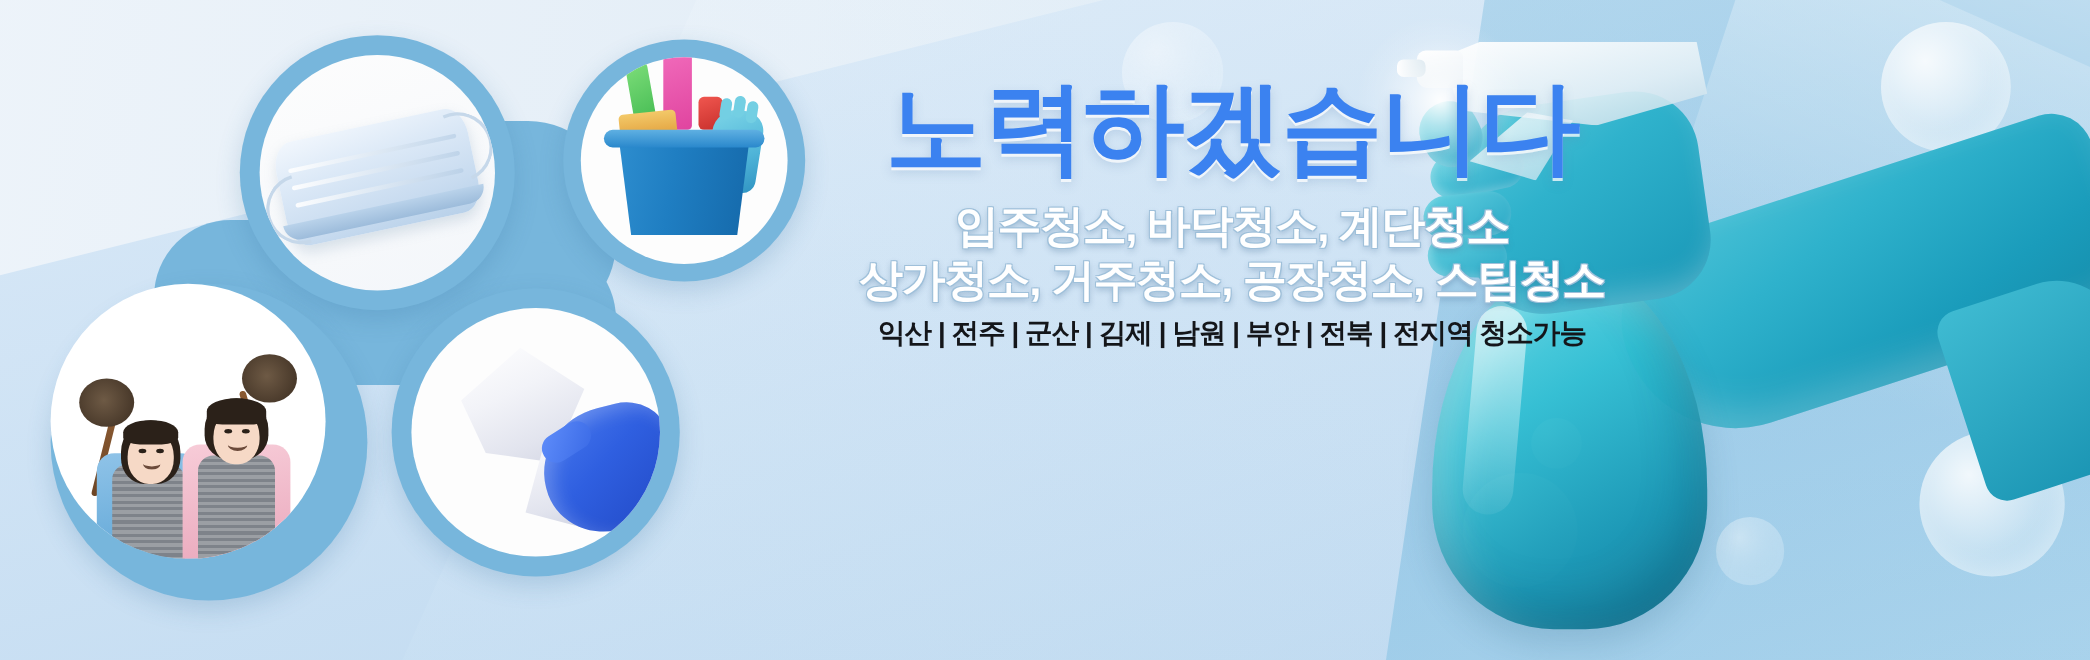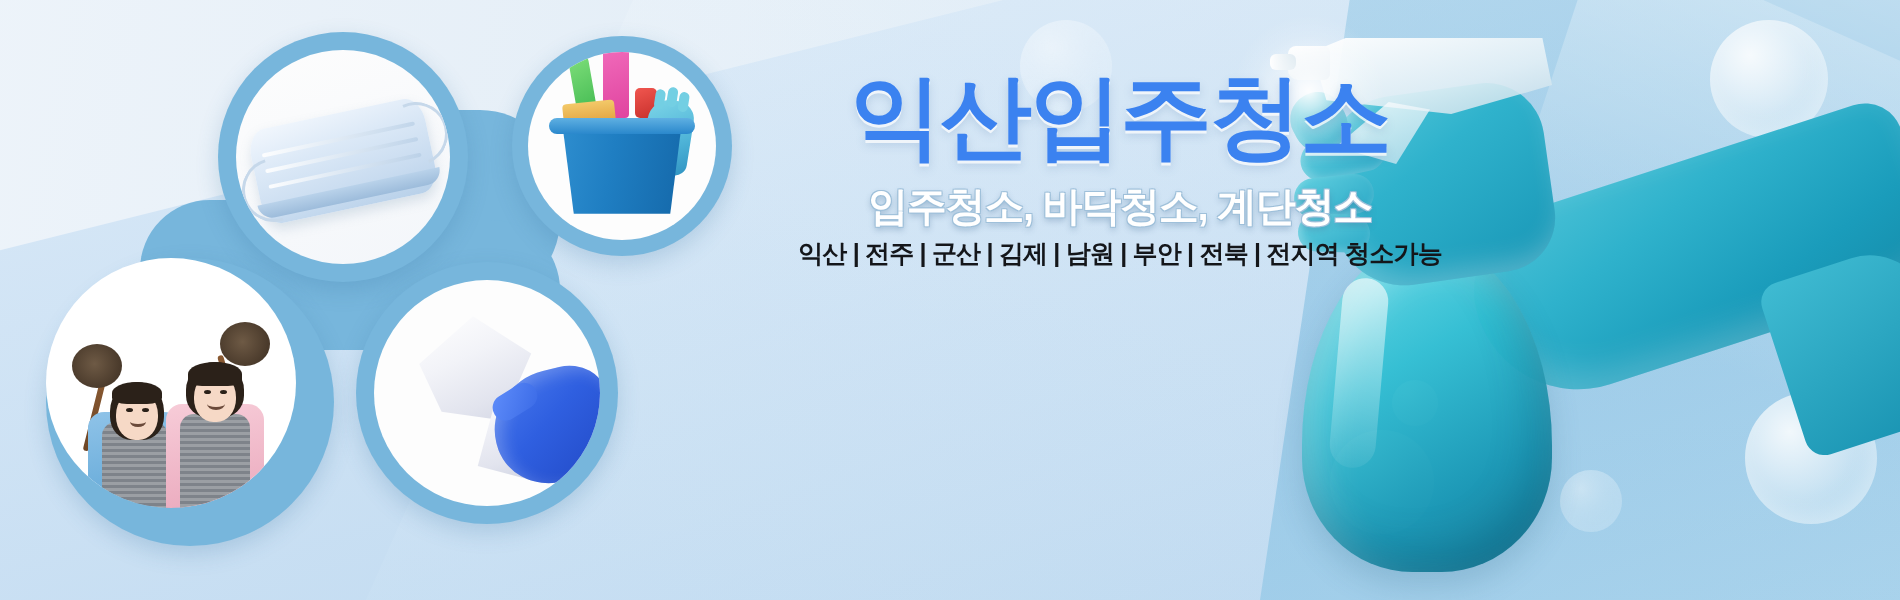--- a/index.html
+++ b/index.html
@@ -424,23 +424,24 @@
 
     <div class="trigger-head"></div>
     <div class="trigger-lever"></div>
     <div class="nozzle"></div>
     <div class="nozzle-tip"></div>
     <div class="flare"></div>
   </div>
 
   <div class="textblock">
 
-    <h1 class="headline">익산입주청소</h1>
+    <h1 class="headline">노력하겠습니다</h1>
 
     <div class="services">
       <div class="svc-line">입주청소, 바닥청소, 계단청소</div>
+      <div class="svc-line">상가청소, 거주청소, 공장청소, 스팀청소</div>
     </div>
 
 
     <p class="regions">익산 | 전주 | 군산 | 김제 | 남원 | 부안 | 전북 | 전지역 청소가능</p>
   </div>
 
 </div>
 
 </body></html>

